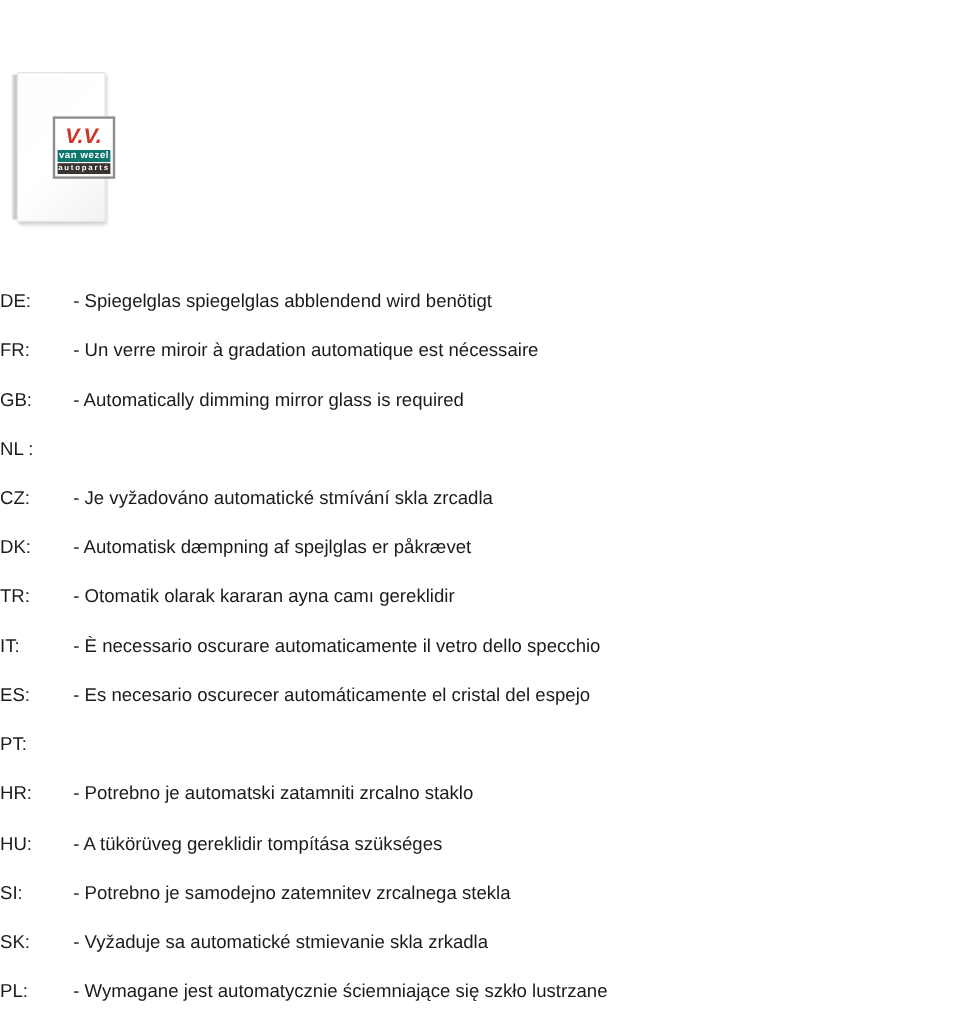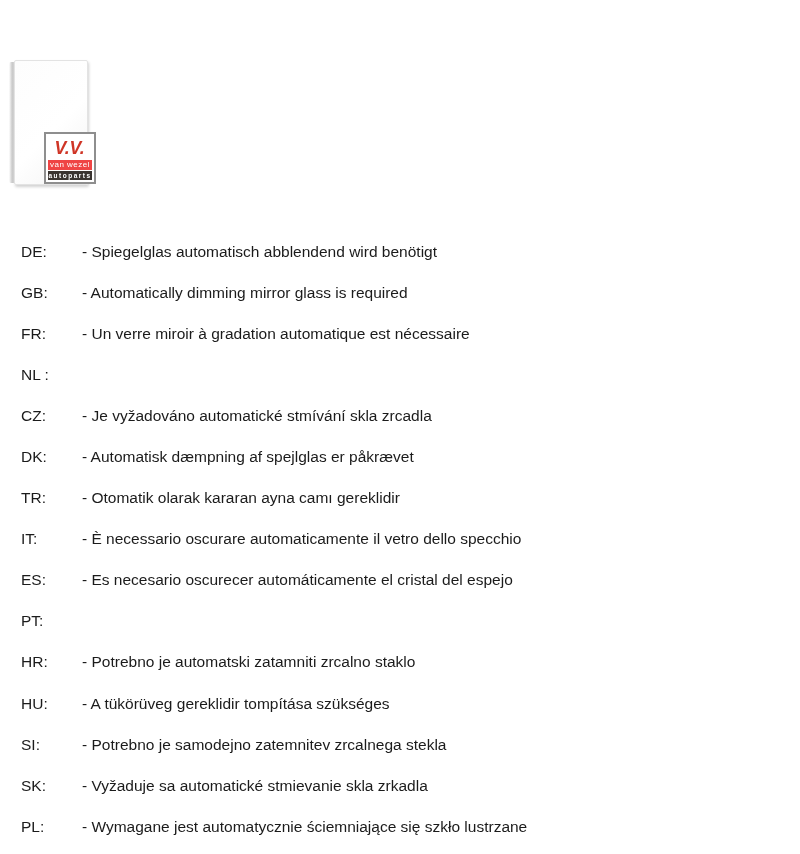--- a/index.html
+++ b/index.html
@@ -34,40 +34,40 @@
     position: absolute;
     left: 5px;
     top: 0;
     width: 74px;
     height: 125px;
     background: linear-gradient(135deg, #fdfdfd 0%, #ffffff 55%, #f2f2f2 100%);
     border: 1px solid #e3e3e3;
     border-radius: 2px;
     box-shadow: 1px 2px 3px rgba(0,0,0,0.18);
     display: flex;
-    align-items: flex-end;
+    align-items: center;
     justify-content: center;
     padding-left: 38px;
   }
   .logo-frame {
     width: 56px;
     border: 2px solid #8e8e8e;
     background: #ffffff;
     padding: 2px 2px;
   }
   .logo-mark {
     width: 100%;
     height: 24px;
     display: block;
   }
   .logo-brand-bar {
-    background: #ef4444;
+    background: #0f766e;
     color: #ffffff;
     font-size: 8px;
-    font-weight: normal;
+    font-weight: bold;
     text-align: center;
     line-height: 10px;
     height: 10px;
     letter-spacing: 0.5px;
     white-space: nowrap;
     overflow: hidden;
   }
   .logo-sub-bar {
     margin-top: 1px;
     background: #3a3430;
@@ -78,21 +78,21 @@
     line-height: 9px;
     height: 9px;
     letter-spacing: 1.5px;
     white-space: nowrap;
     overflow: hidden;
   }
 
   
   .language-list {
     position: absolute;
-    left: 21px;
+    left: 0;
     top: 231px;
     right: 10px;
   }
   .language-row {
     height: 41.1px;
     display: flex;
     align-items: center;
     font-size: 15.5px;
   }
   .lang-code {
@@ -116,31 +116,31 @@
       </svg>
       <div class="logo-brand-bar">van wezel</div>
       <div class="logo-sub-bar">autoparts</div>
     </div>
   </div>
 </div>
 
 <div class="language-list">
   <div class="language-row">
     <span class="lang-code">DE:</span>
-    <span class="lang-text">- Spiegelglas automatisch abblendend wird benötigt</span>
+    <span class="lang-text">- Spiegelglas spiegelglas abblendend wird benötigt</span>
+  </div>
+
+  <div class="language-row">
+    <span class="lang-code">FR:</span>
+    <span class="lang-text">- Un verre miroir à gradation automatique est nécessaire</span>
   </div>
 
   <div class="language-row">
     <span class="lang-code">GB:</span>
     <span class="lang-text">- Automatically dimming mirror glass is required</span>
-  </div>
-
-  <div class="language-row">
-    <span class="lang-code">FR:</span>
-    <span class="lang-text">- Un verre miroir à gradation automatique est nécessaire</span>
   </div>
 
   <div class="language-row">
     <span class="lang-code">NL :</span>
   </div>
 
   <div class="language-row">
     <span class="lang-code">CZ:</span>
     <span class="lang-text">- Je vyžadováno automatické stmívání skla zrcadla</span>
   </div>

